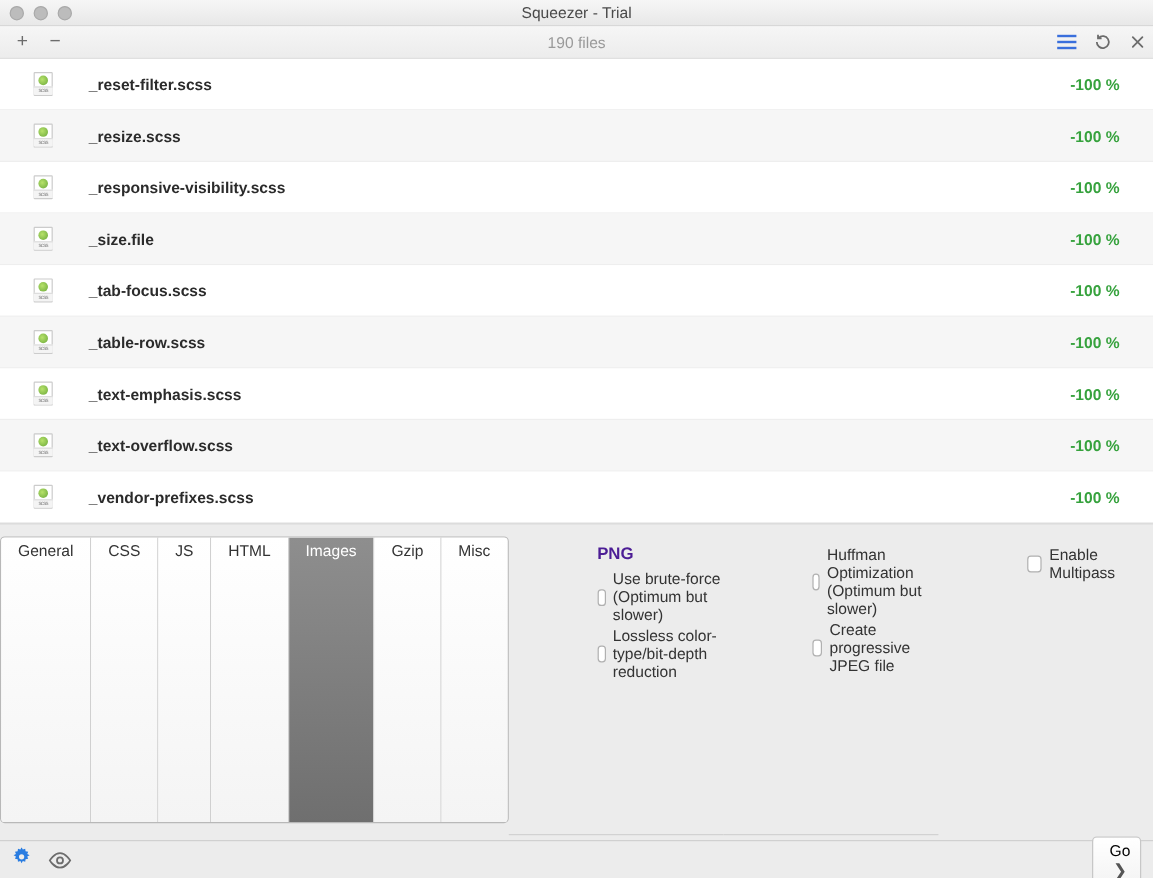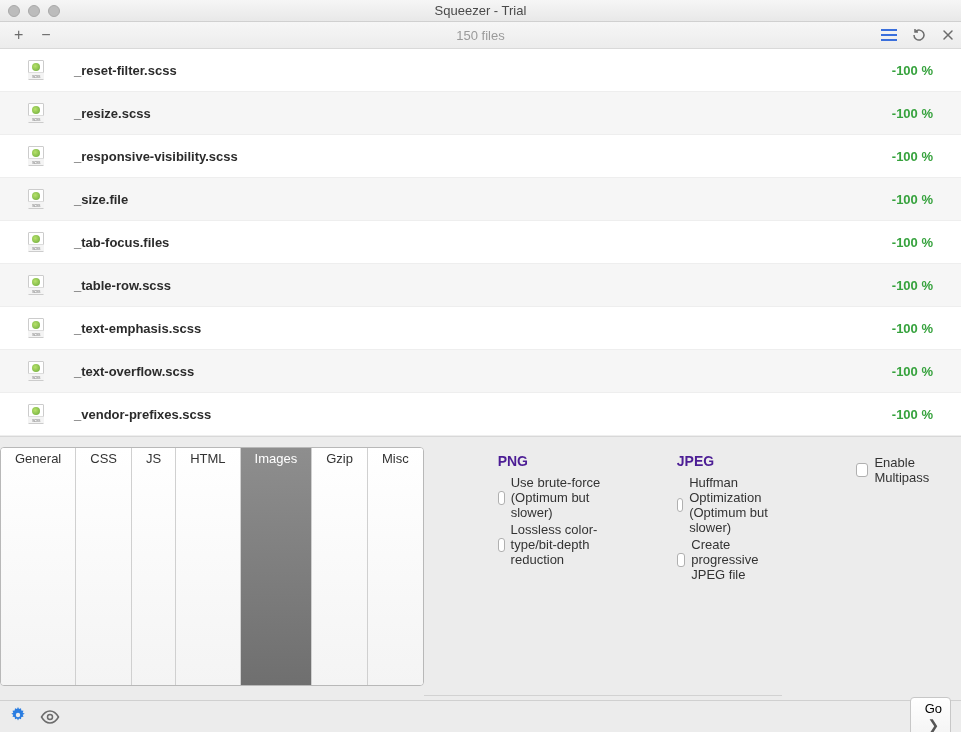--- a/index.html
+++ b/index.html
@@ -166,21 +166,21 @@
     <span></span>
   </div>
   <div class="title-text">Squeezer - Trial</div>
 </div>
 
 <div class="toolbar">
   <div class="toolbar-left">
     <span class="plus-icon">+</span>
     <span class="minus-icon">−</span>
   </div>
-  <div class="toolbar-center">150 files</div>
+  <div class="toolbar-center">190 files</div>
   <div class="toolbar-right">
     <span class="hamburger">
       <span></span>
         <span></span>
         <span></span>
     </span>
     <span class="refresh-icon">
       <svg width="16" height="16" viewBox="0 0 16 16">
           <path class="icon-gray" stroke-width="1.5" d="M3 8a5 5 0 1 0 1.5-3.5M4 2v3h3"></path>
         </svg>
@@ -209,21 +209,21 @@
       <span class="filename">_responsive-visibility.scss</span>
       <span class="pct">-100 %</span>
     </div>
     <div class="row">
       <span class="file-icon"></span>
       <span class="filename">_size.file</span>
       <span class="pct">-100 %</span>
     </div>
     <div class="row">
       <span class="file-icon"></span>
-      <span class="filename">_tab-focus.files</span>
+      <span class="filename">_tab-focus.scss</span>
       <span class="pct">-100 %</span>
     </div>
     <div class="row">
       <span class="file-icon"></span>
       <span class="filename">_table-row.scss</span>
       <span class="pct">-100 %</span>
     </div>
     <div class="row">
       <span class="file-icon"></span>
       <span class="filename">_text-emphasis.scss</span>
@@ -260,21 +260,20 @@
       <input type="checkbox" style="">
       <span>Use brute-force (Optimum but slower)</span>
     </label>
     <label class="opt">
       <input type="checkbox" style="">
       <span>Lossless color-type/bit-depth reduction</span>
     </label>
   </div>
 
   <div class="section">
-    <h4>JPEG</h4>
     <label class="opt">
       <input type="checkbox" style="">
       <span>Huffman Optimization (Optimum but slower)</span>
     </label>
     <label class="opt">
       <input type="checkbox" style="">
       <span>Create progressive JPEG file</span>
     </label>
   </div>
 

